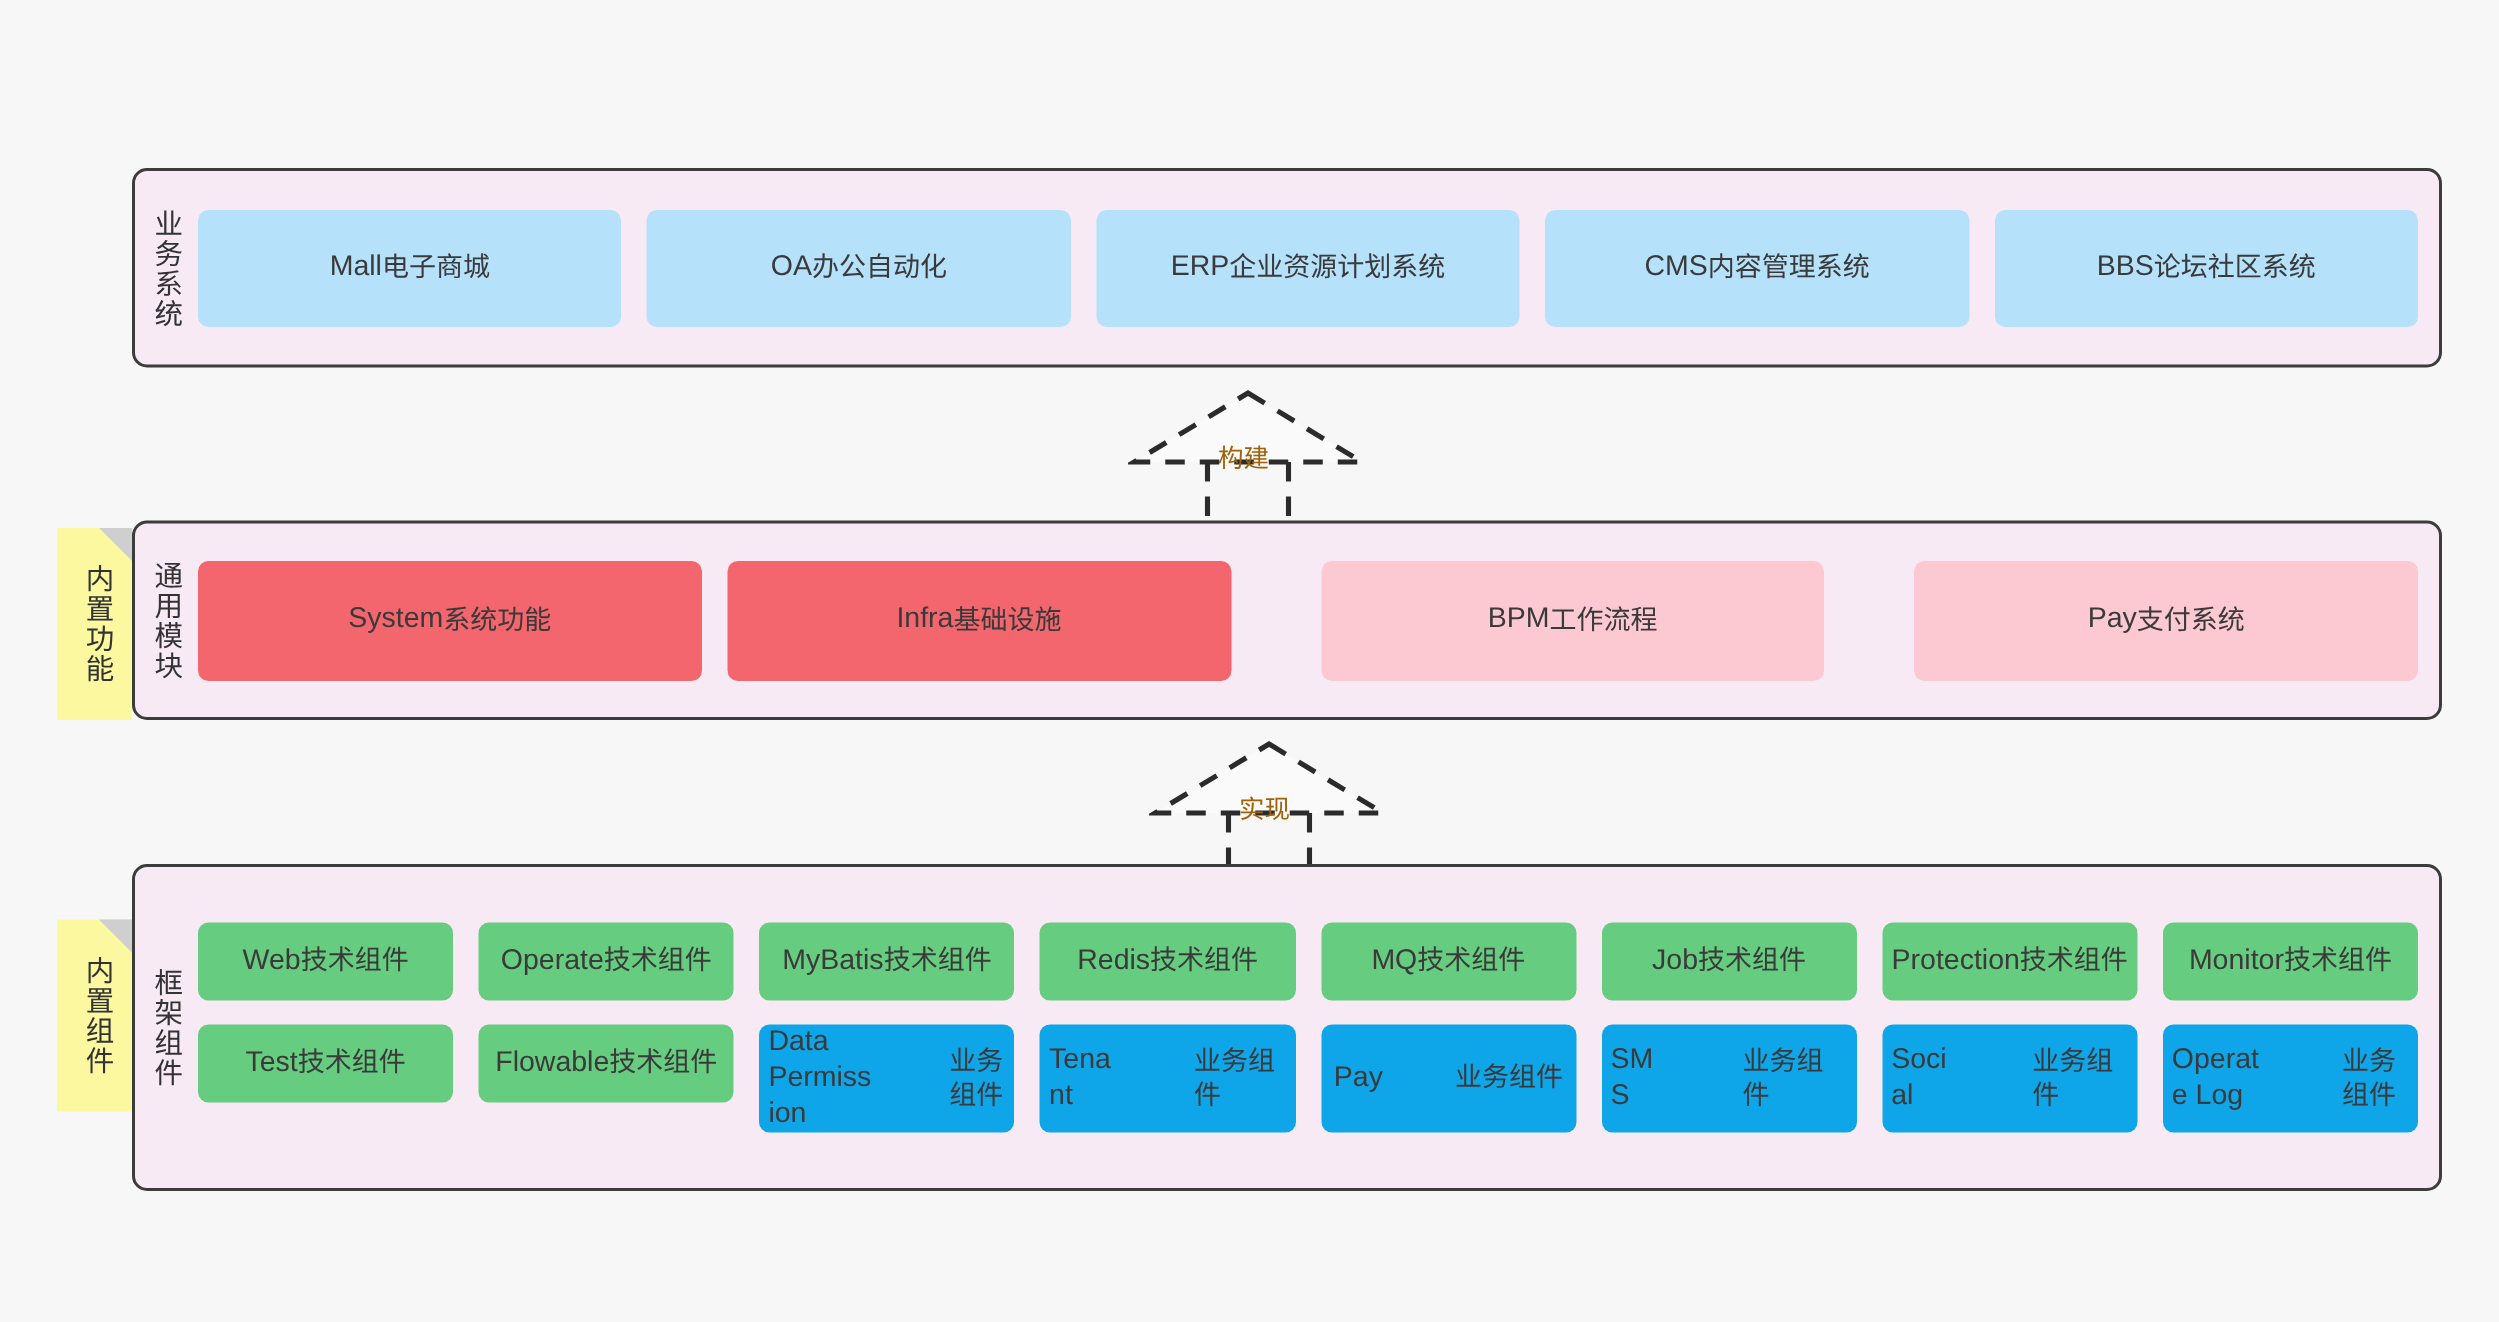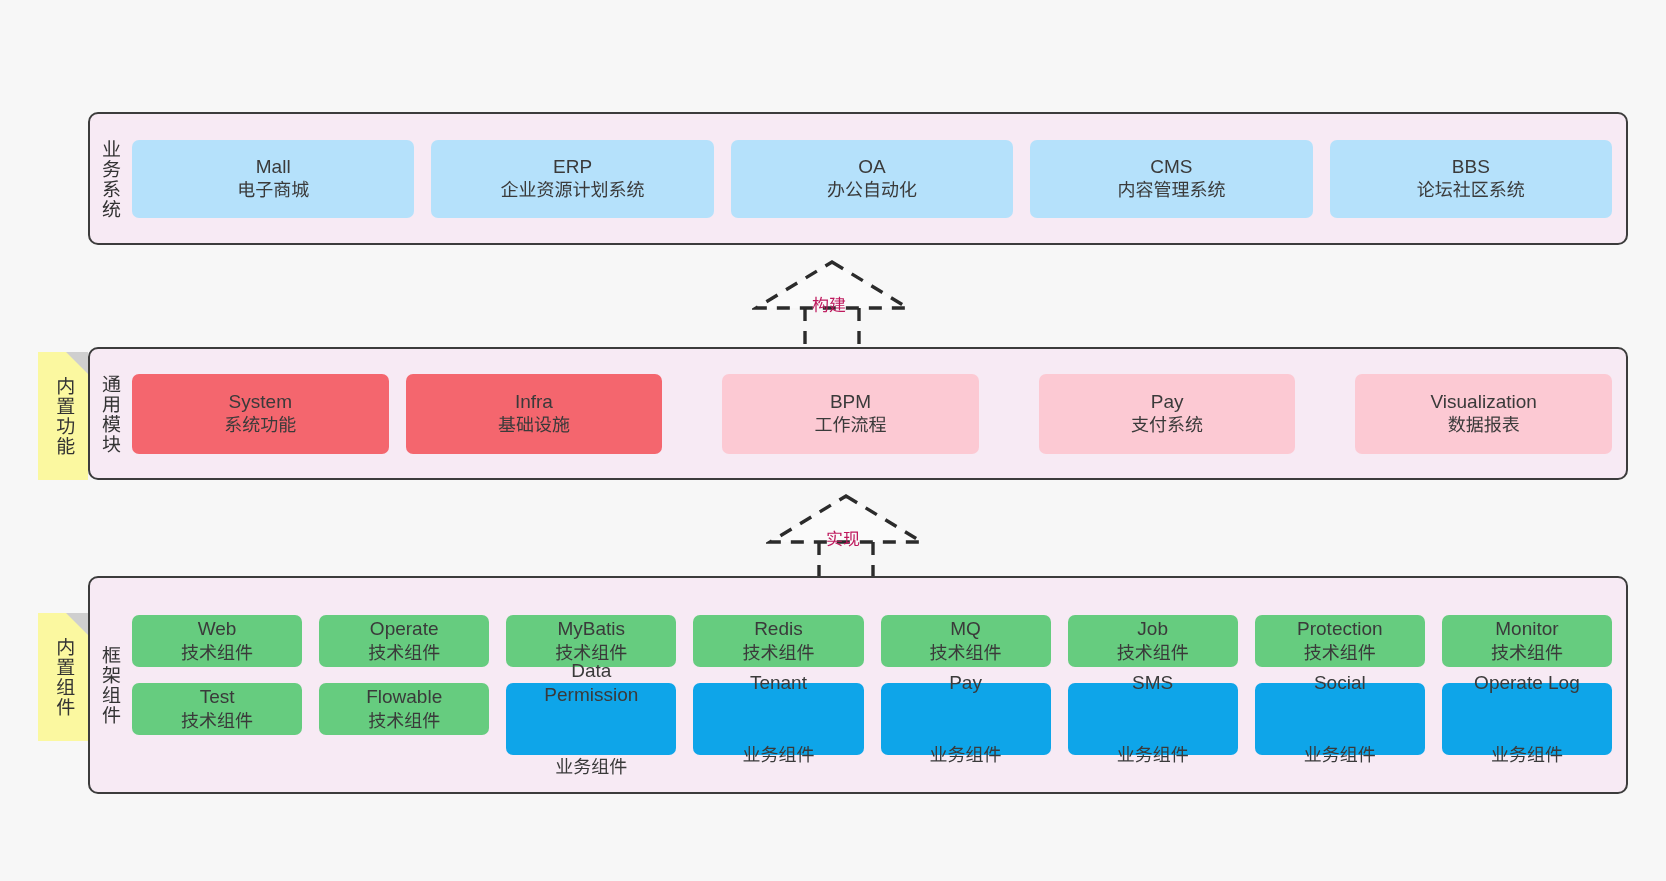--- a/index.html
+++ b/index.html
@@ -65,26 +65,26 @@
     display: flex;
     gap: 17px;
   }
 
   
   .card {
     flex: 1 1 0;
     min-width: 0;
     border-radius: 7px;
     display: flex;
-    flex-direction: column;
+    flex-direction: row;
     align-items: center;
     justify-content: center;
-    text-align: center;
+    text-align: left;
     box-sizing: border-box;
-    padding: 4px 18px;
+    padding: 4px 6px;
     line-height: 1.28;
   }
   .card .en {
     font-size: 19px;
     color: #3a3a3a;
     white-space: normal;
     word-break: break-word;
   }
   .card .cn {
     font-size: 18px;
@@ -131,48 +131,48 @@
   }
 
   
   .arrow {
     position: absolute;
     pointer-events: none;
   }
   .arrow-label {
     position: absolute;
     font-size: 17px;
-    color: #be185d;
+    color: #a16207;
     white-space: nowrap;
     user-select: none;
   }
 </style>
 </head>
 <body>
 
 <div class="canvas">
 
   <div class="layer" id="layer-business" style="left:88px; top:112px; width:1540px; height:133px;">
     <div class="layer-title">业务系统</div>
     <div class="layer-body">
       <div class="row">
 
         <div class="card blue">
           <span class="en">Mall</span>
           <span class="cn">电子商城</span>
         </div>
 
         <div class="card blue">
+          <span class="en">OA</span>
+          <span class="cn">办公自动化</span>
+        </div>
+
+        <div class="card blue">
           <span class="en">ERP</span>
           <span class="cn">企业资源计划系统</span>
-        </div>
-
-        <div class="card blue">
-          <span class="en">OA</span>
-          <span class="cn">办公自动化</span>
         </div>
 
 
         <div class="card blue">
           <span class="en">CMS</span>
           <span class="cn">内容管理系统</span>
         </div>
 
         <div class="card blue">
           <span class="en">BBS</span>
@@ -214,24 +214,20 @@
           <span class="en">BPM</span>
           <span class="cn">工作流程</span>
         </div>
 
         <div class="card pink">
           <span class="en">Pay</span>
           <span class="cn">支付系统</span>
         </div>
 
 
-        <div class="card pink">
-          <span class="en">Visualization</span>
-          <span class="cn">数据报表</span>
-        </div>
 
       </div>
     </div>
   </div>
 
   <svg class="arrow" style="left:766px; top:492px; width:160px; height:88px;" viewBox="0 0 160 88">
     <polygon points="80,4 156,50 4,50" fill="#fafafa" stroke="#2b2b2b" stroke-width="3.4" stroke-dasharray="13,10" stroke-linejoin="miter"></polygon>
     <path d="M53,50 L53,88 M107,50 L107,88 M53,86 L107,86" stroke="#2b2b2b" stroke-width="3.4" fill="none" stroke-dasharray="13,10"></path>
   </svg>
   <div class="arrow-label" style="left:826px; top:525px;">实现</div>

